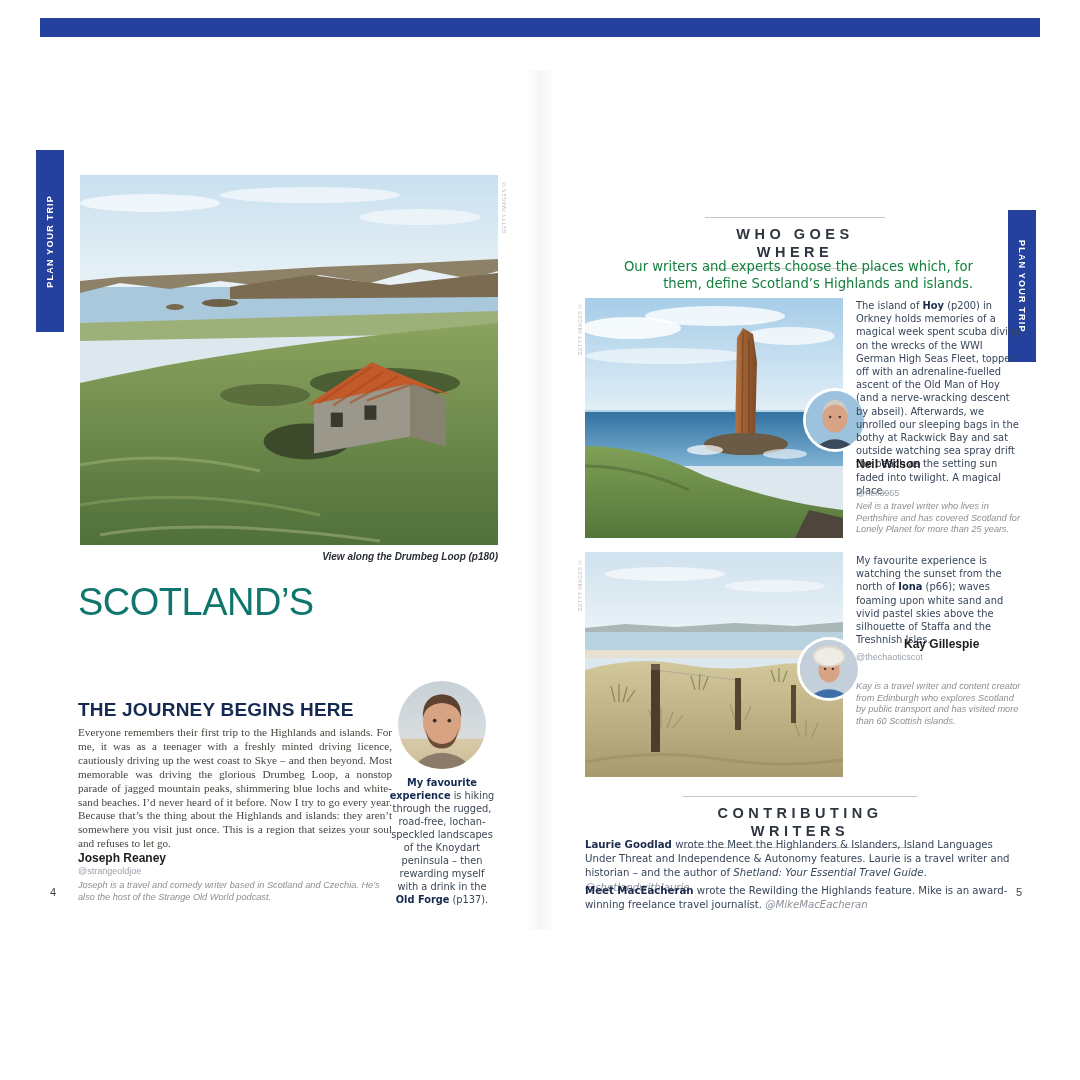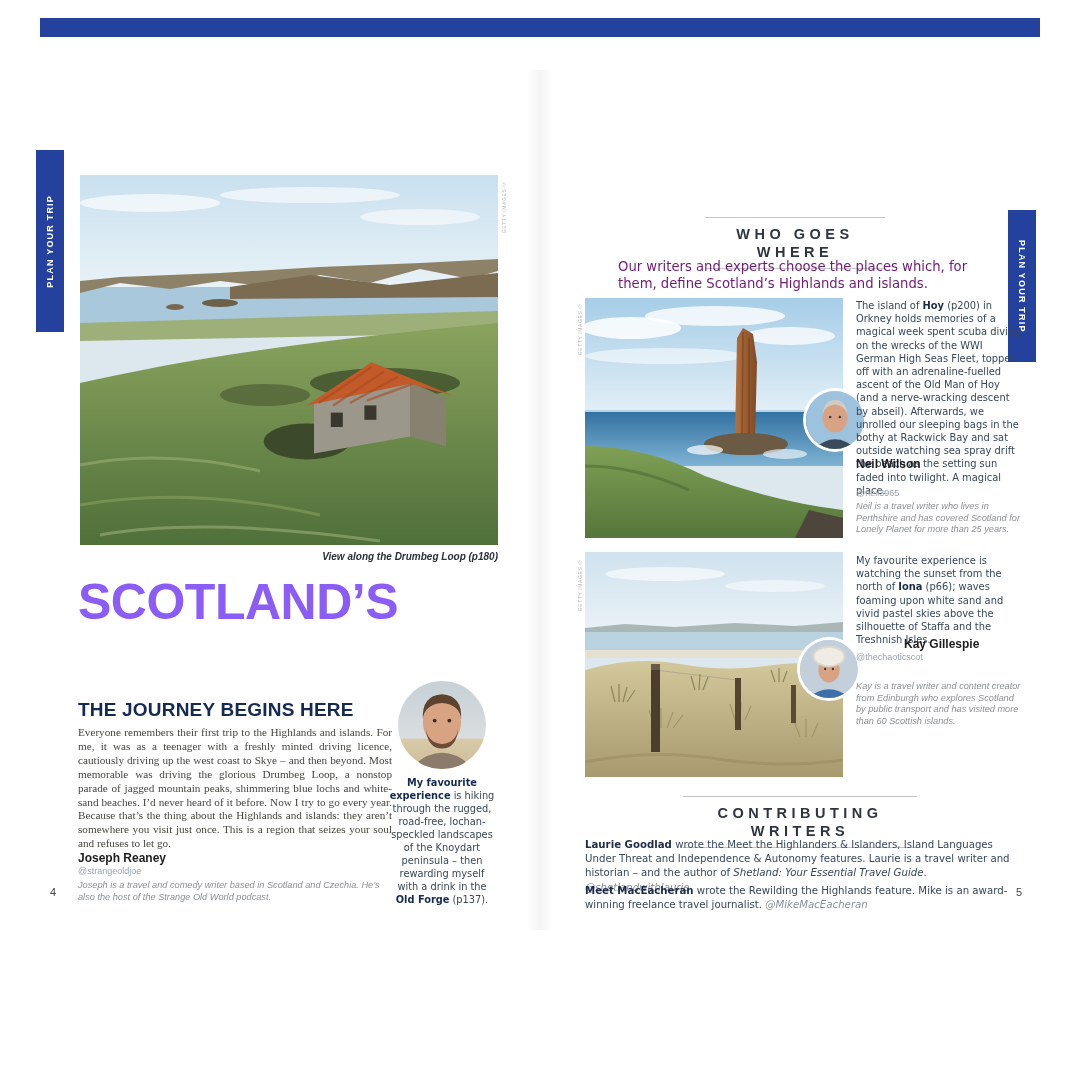--- a/index.html
+++ b/index.html
@@ -18,39 +18,39 @@
   .gutter { left:526px; top:70px; width:28px; height:860px;
     background:linear-gradient(90deg, rgba(0,0,0,0) 0%, rgba(0,0,0,0.04) 50%, rgba(0,0,0,0) 100%); }
 
   .photo { overflow:hidden; background:#dde8ee; }
   .photo svg { display:block; width:100%; height:100%; }
 
   .vcred { writing-mode:vertical-rl; transform:rotate(180deg); font-size:5px; color:#b8b8b8; letter-spacing:.6px; white-space:nowrap; }
 
   .caption { font-size:10px; font-weight:700; color:#2b2f38; text-align:right;font-style:italic; }
 
-  .title { font-size:50px; line-height:42px; font-weight:700; letter-spacing:-.5px; color:#8b5cf6; }
+  .title { font-size:38px; line-height:42px; font-weight:400; letter-spacing:-.5px; color:#0f766e; }
   .subtitle { font-size:19px; font-weight:800; letter-spacing:.2px; color:#152a52; }
 
   .intro { font-family:"Liberation Serif",serif; font-size:11.2px; line-height:13.9px; text-align:justify; color:#45443d; }
 
   .author-name { font-size:12px; font-weight:700; color:#1d1d1d; }
   .handle { font-size:9px; color:#9aa2ac; }
   .bio { font-size:9.2px; line-height:11.6px; font-style:italic; color:#8b8f94; }
 
   .sidebar-txt { font-size:9.8px; line-height:13px; text-align:center; color:#3a4654; font-family:"DejaVu Sans",sans-serif; }
   .sidebar-txt b { color:#152a52; }
 
   .avatar { border-radius:50%; overflow:hidden; box-shadow:0 0 0 3px #fff; }
   .avatar svg { display:block; width:100%; height:100%; }
 
   .sec-head { text-align:center; border-top:1px solid #c6c6c6; border-bottom:1px solid #c6c6c6; padding:7px 0; }
   .sec-head span { font-size:14.5px; font-weight:700; letter-spacing:4.5px; color:#2e3440; }
 
-  .sec-intro { font-size:13.2px; line-height:17px; text-align:left; color:#701a75; font-family:"DejaVu Sans",sans-serif; }
+  .sec-intro { font-size:13.2px; line-height:17px; text-align:right; color:#15803d; font-family:"DejaVu Sans",sans-serif; }
 
   .entry-txt { font-size:9.9px; line-height:13.2px; color:#37465a; font-family:"DejaVu Sans",sans-serif; }
   .entry-txt b { color:#1c2b4a; }
 
   .contrib { font-size:10.2px; line-height:14.2px; color:#37465a; font-family:"DejaVu Sans",sans-serif; }
   .contrib b { color:#1c2b4a; }
   .contrib i { font-style:italic; }
   .contrib .h { font-style:italic; color:#8a9099; }
 
   .pagenum { font-size:11px; color:#444; }

